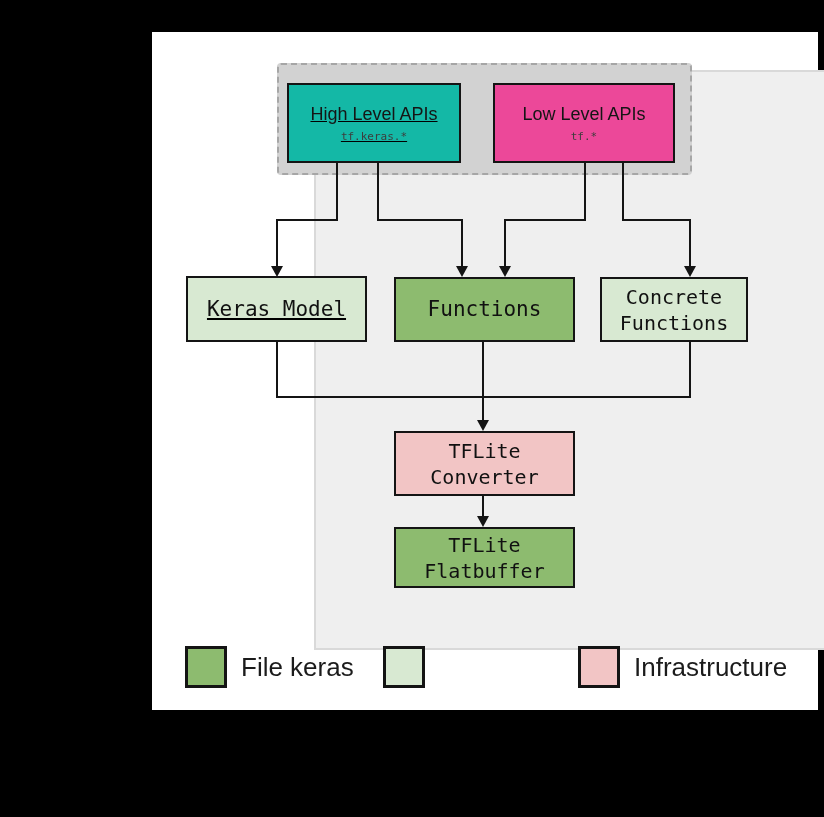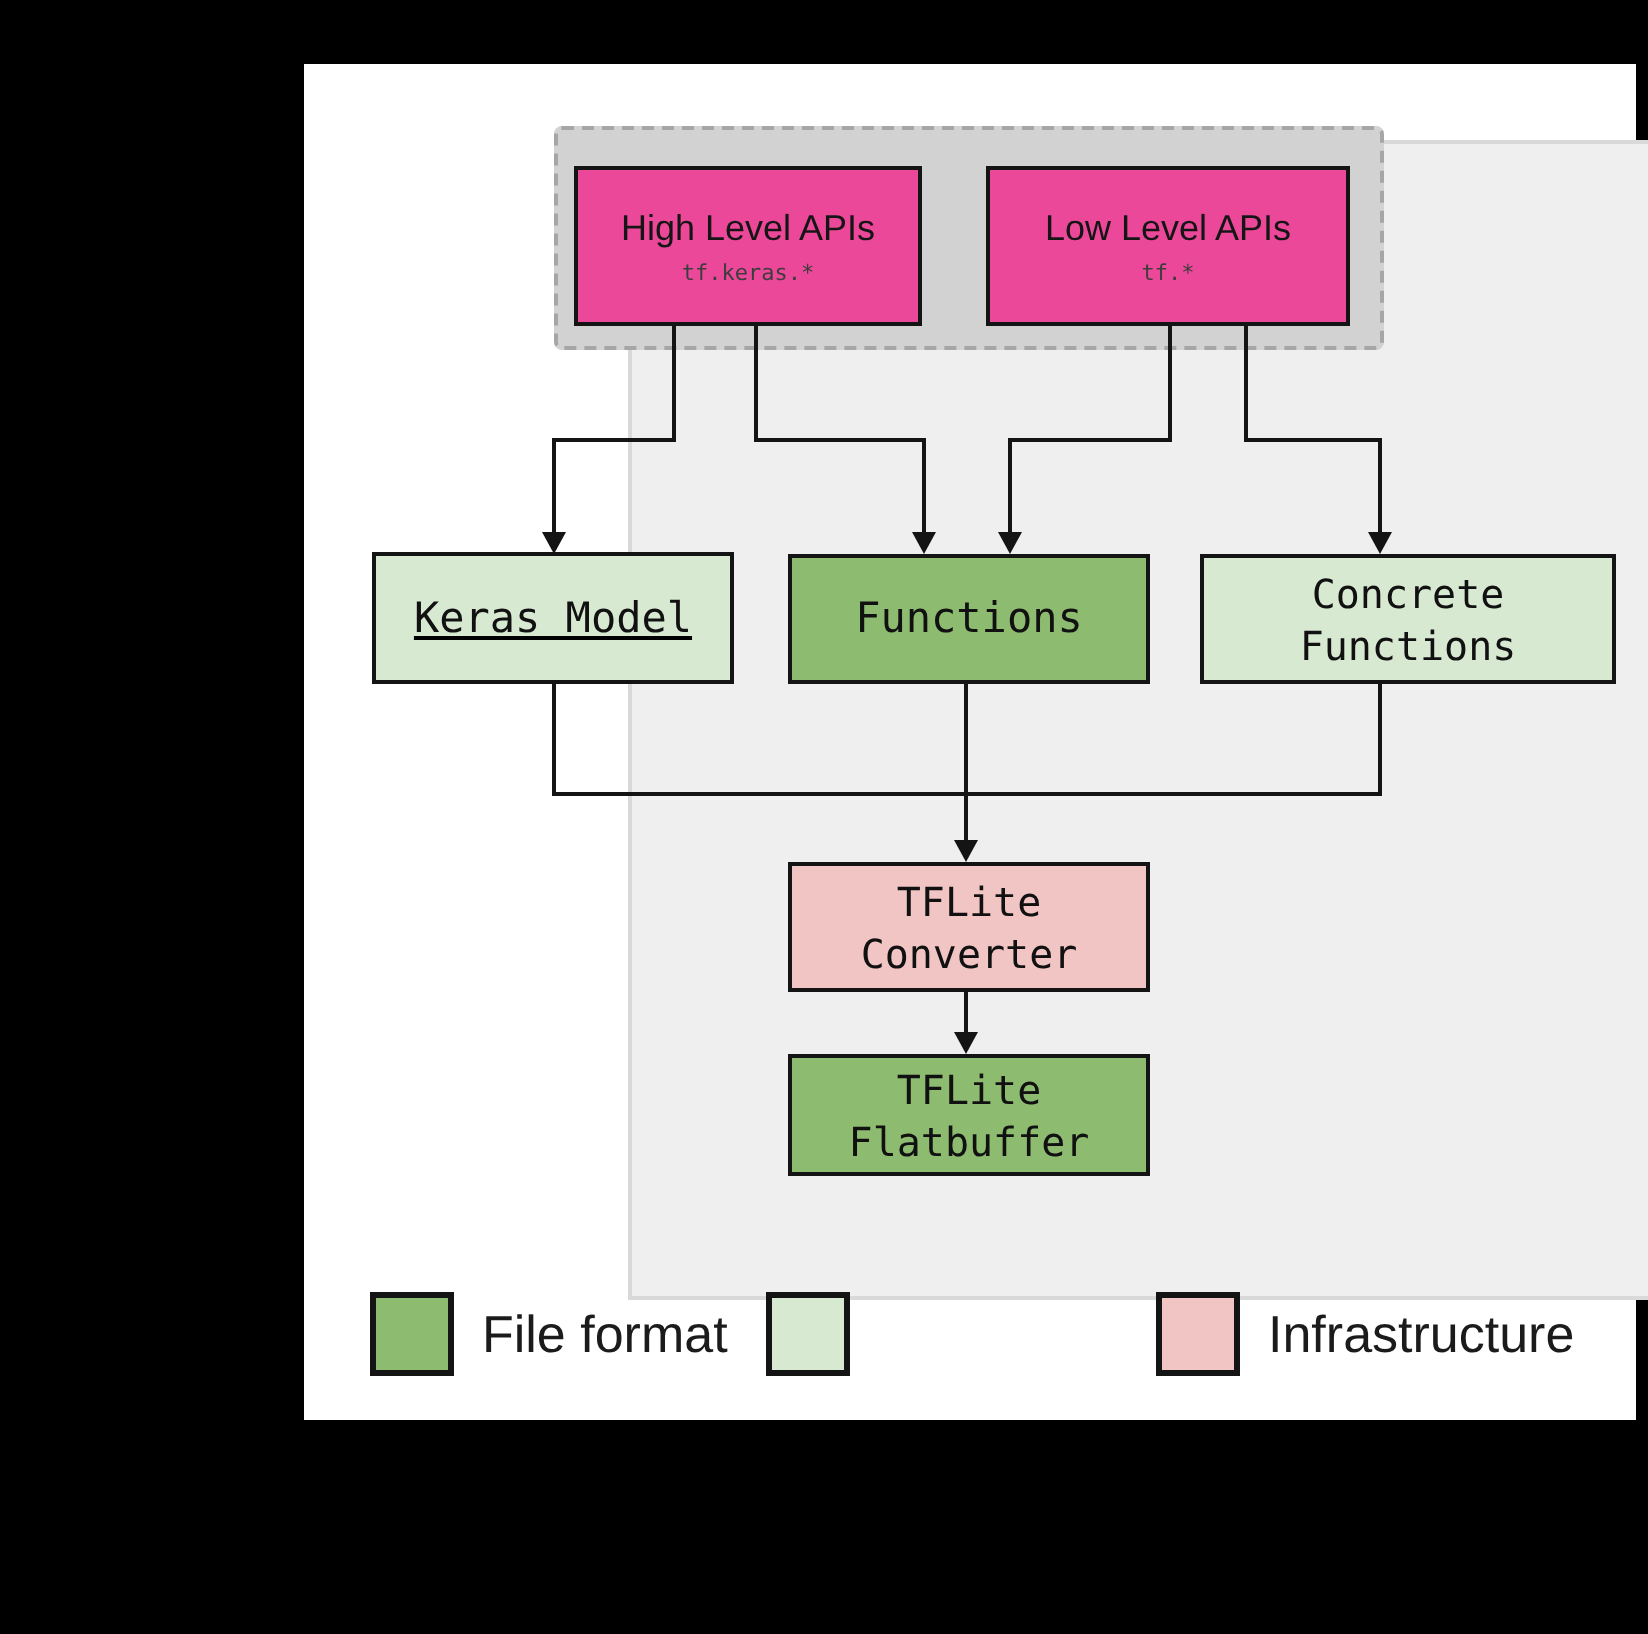--- a/index.html
+++ b/index.html
@@ -16,21 +16,21 @@
         align-items:center;justify-content:center;text-align:center;}
   .api-title{font-size:18px;color:#151515;letter-spacing:0px;}
   .api-code{font-family:"DejaVu Sans Mono",monospace;font-size:11px;color:#3d3d3d;margin-top:5px;}
   .mono-label{font-family:"DejaVu Sans Mono",monospace;font-size:21px;color:#111;
               white-space:pre-line;line-height:1.35;}
   .mono-label.small{font-size:20px;line-height:1.3;}
   #node-high-level{left:287px;top:83px;width:174px;height:80px;}
   #node-low-level{left:493px;top:83px;width:182px;height:80px;}
   #node-keras{left:186px;top:276px;width:181px;height:66px;text-decoration:underline;}
   #node-saved{left:394px;top:277px;width:181px;height:65px;}
-  #node-concrete{left:600px;top:277px;width:208px;height:65px;}
+  #node-concrete{left:600px;top:277px;width:148px;height:65px;}
   #node-converter{left:394px;top:431px;width:181px;height:65px;}
   #node-flatbuffer{left:394px;top:527px;width:181px;height:61px;}
   .v{width:2px;background:#141414;}
   .h{height:2px;background:#141414;}
   .ah{width:0;height:0;border-left:6px solid transparent;border-right:6px solid transparent;
       border-top:11px solid #141414;}
   
   #a1v1{left:336px;top:163px;height:57px;} #a1h{left:276px;top:219px;width:62px;}
   #a1v2{left:276px;top:219px;height:49px;} #a1ah{left:271px;top:266px;}
   #a2v1{left:377px;top:163px;height:57px;} #a2h{left:377px;top:219px;width:86px;}
@@ -52,21 +52,21 @@
 </head>
 <body>
 
 <div id="screen">
   <div id="figure">
     <div class="abs" id="panel"></div>
   </div>
 
   <div class="abs" id="api-group"></div>
 
-  <div class="abs node" id="node-high-level" style="background-color: #ec4899;">
+  <div class="abs node" id="node-high-level" style="background-color: #14b8a6; text-decoration: underline;">
     <span class="api-title">High Level APIs</span>
     <span class="api-code">tf.keras.*</span>
   </div>
   <div class="abs node" id="node-low-level" style="background-color: #ec4899;">
     <span class="api-title">Low Level APIs</span>
     <span class="api-code">tf.*</span>
   </div>
 
   <div class="abs v" id="a1v1"></div>
   <div class="abs h" id="a1h"></div>
@@ -109,21 +109,21 @@
     <span class="mono-label small">TFLite
 Converter</span>
   </div>
   <div class="abs node" id="node-flatbuffer" style="background-color: rgb(141, 187, 111);">
     <span class="mono-label small">TFLite
 Flatbuffer</span>
   </div>
 
   <div class="abs legend-item" id="legend-1">
     <span class="swatch" style="background-color: rgb(141, 187, 111);"></span>
-    <span class="legend-label">File format</span>
+    <span class="legend-label">File keras</span>
   </div>
   <div class="abs legend-item" id="legend-2">
     <span class="swatch" style="background-color: rgb(216, 233, 210);"></span>
   </div>
   <div class="abs legend-item" id="legend-3">
     <span class="swatch" style="background-color: rgb(242, 197, 197);"></span>
     <span class="legend-label">Infrastructure</span>
   </div>
 </div>
 

